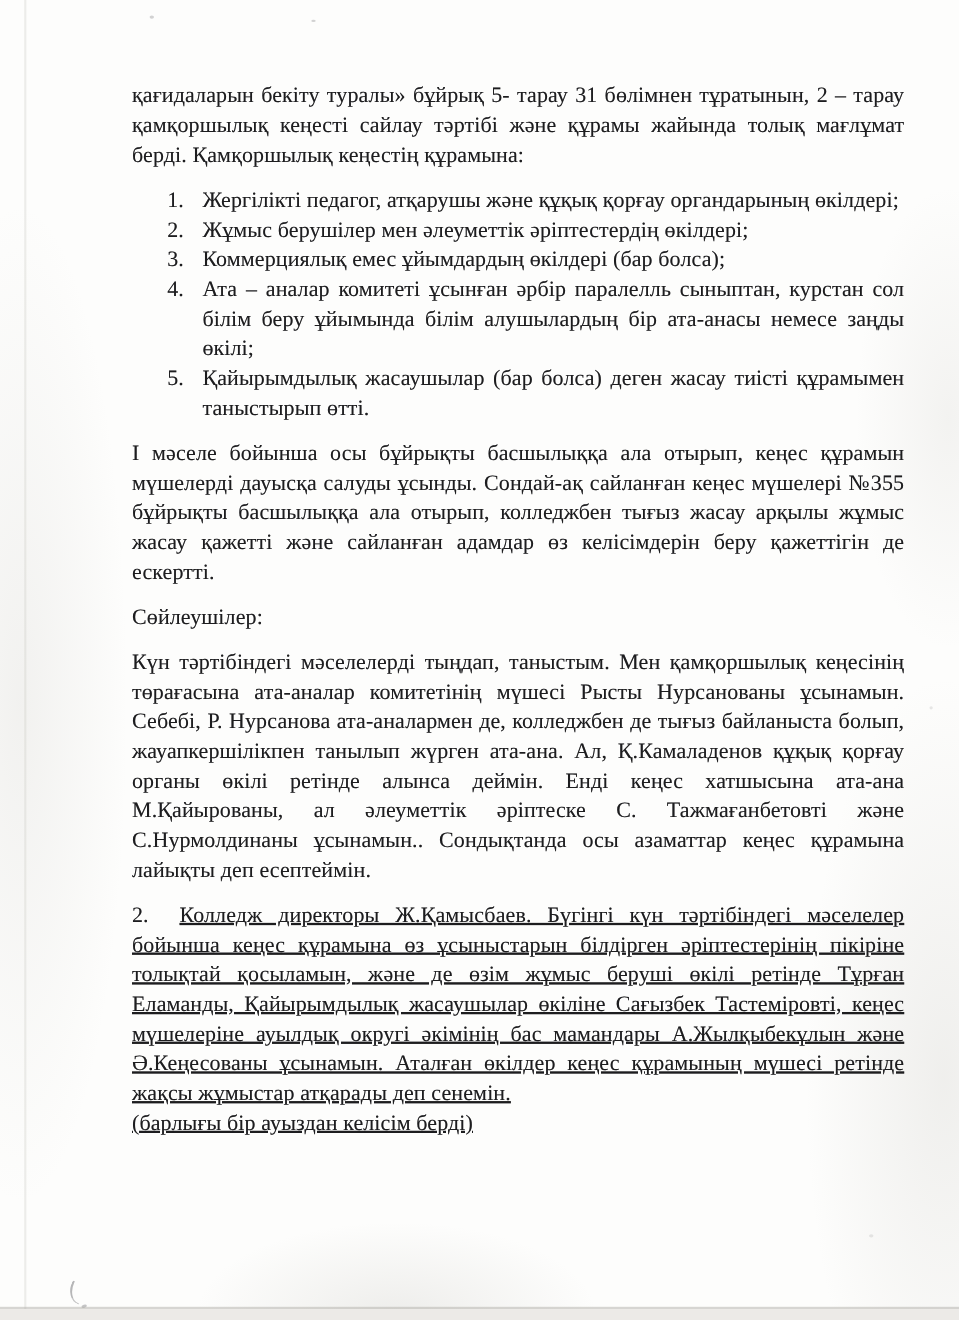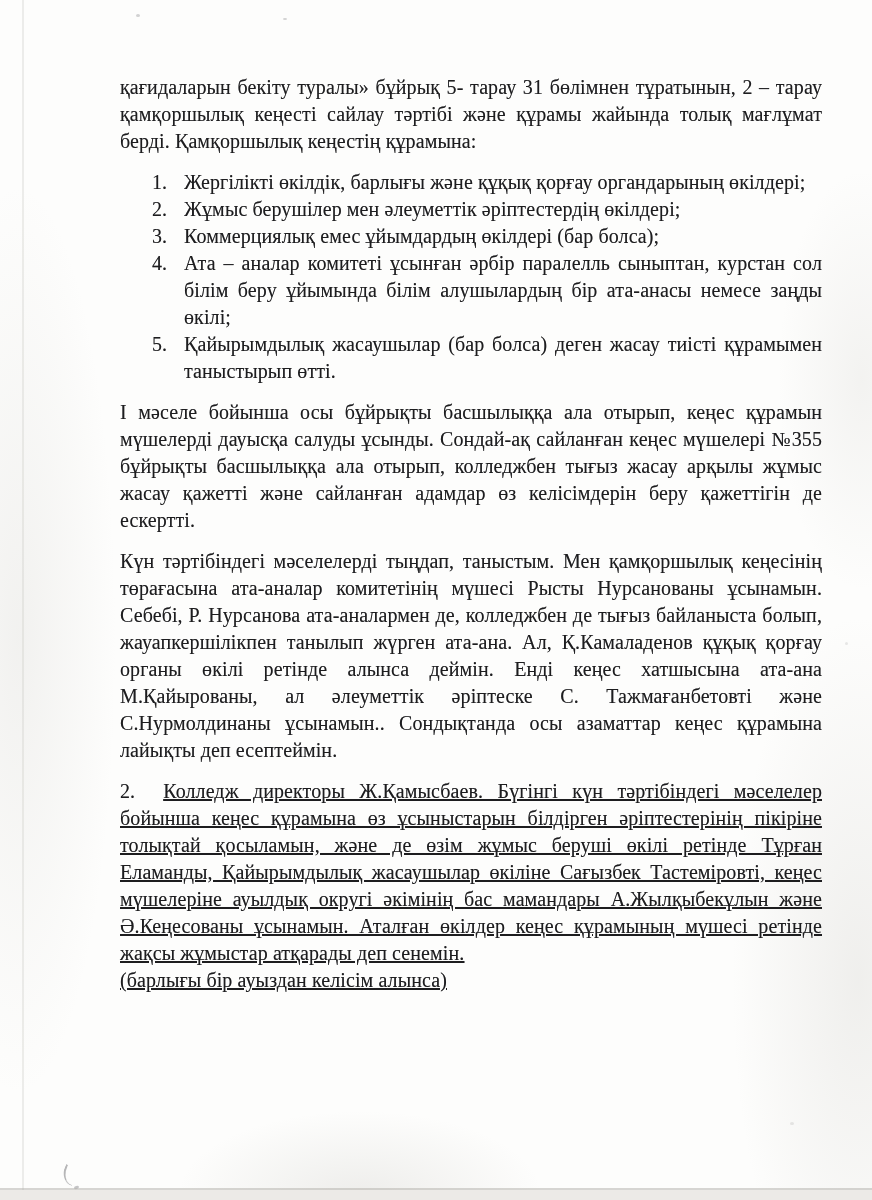--- a/index.html
+++ b/index.html
@@ -103,21 +103,21 @@
 
   <div class="edge-line-left"></div>
 
   <div class="content">
 
     <p class="para">қағидаларын бекіту туралы» бұйрық 5- тарау 31 бөлімнен тұратынын, 2 – тарау қамқоршылық кеңесті сайлау тәртібі және құрамы жайында толық мағлұмат берді. Қамқоршылық кеңестің құрамына:</p>
 
     <div class="list">
       <div class="li">
         <span class="num">1.</span>
-        <span class="litext">Жергілікті өкілдік, барлығы және құқық қорғау органдарының өкілдері;</span>
+        <span class="litext">Жергілікті педагог, атқарушы және құқық қорғау органдарының өкілдері;</span>
       </div>
       <div class="li">
         <span class="num">2.</span>
         <span class="litext">Жұмыс берушілер мен әлеуметтік әріптестердің өкілдері;</span>
       </div>
       <div class="li">
         <span class="num">3.</span>
         <span class="litext">Коммерциялық емес ұйымдардың өкілдері (бар болса);</span>
       </div>
       <div class="li">
@@ -125,30 +125,31 @@
         <span class="litext">Ата – аналар комитеті ұсынған әрбір паралелль сыныптан, курстан сол білім беру ұйымында білім алушылардың бір ата-анасы немесе заңды өкілі;</span>
       </div>
       <div class="li">
         <span class="num">5.</span>
         <span class="litext">Қайырымдылық жасаушылар (бар болса) деген жасау тиісті құрамымен таныстырып өтті.</span>
       </div>
     </div>
 
     <p class="para">І мәселе бойынша осы бұйрықты басшылыққа ала отырып, кеңес құрамын мүшелерді дауысқа салуды ұсынды. Сондай-ақ сайланған кеңес мүшелері №355 бұйрықты басшылыққа ала отырып, колледжбен тығыз жасау арқылы жұмыс жасау қажетті және сайланған адамдар өз келісімдерін беру қажеттігін де ескертті.</p>
 
+    <p class="para">Сөйлеушілер:</p>
 
 
     <p class="para">Күн тәртібіндегі мәселелерді тыңдап, таныстым. Мен қамқоршылық кеңесінің төрағасына ата-аналар комитетінің мүшесі Рысты Нурсанованы ұсынамын. Себебі, Р. Нурсанова ата-аналармен де, колледжбен де тығыз байланыста болып, жауапкершілікпен танылып жүрген ата-ана. Ал, Қ.Камаладенов құқық қорғау органы өкілі ретінде алынса деймін. Енді кеңес хатшысына ата-ана М.Қайырованы, ал әлеуметтік әріптеске С. Тажмағанбетовті және С.Нурмолдинаны ұсынамын.. Сондықтанда осы азаматтар кеңес құрамына лайықты деп есептеймін.</p>
 
     <p class="para nogap">
       <span class="s2num">2.</span><span>Колледж директоры Ж.Қамысбаев. Бүгінгі күн тәртібіндегі мәселелер бойынша кеңес құрамына өз ұсыныстарын білдірген әріптестерінің пікіріне толықтай қосыламын, және де өзім жұмыс беруші өкілі ретінде Тұрған Еламанды, Қайырымдылық жасаушылар өкіліне Сағызбек Тастеміровті, кеңес мүшелеріне ауылдық округі әкімінің бас мамандары А.Жылқыбекұлын және Ә.Кеңесованы ұсынамын. Аталған өкілдер кеңес құрамының мүшесі ретінде жақсы жұмыстар атқарады деп сенемін.</span>
     </p>
 
 
-    <p class="para nogap">(барлығы бір ауыздан келісім алынса)</p>
+    <p class="para nogap">(барлығы бір ауыздан келісім берді)</p>
 
   </div>
 
   <div class="smudge-a"></div>
   <div class="smudge-b"></div>
   <div class="speck speck-1"></div>
   <div class="speck speck-2"></div>
   <div class="speck speck-3"></div>
   <div class="speck speck-4"></div>
   <div class="bottom-edge"></div>

